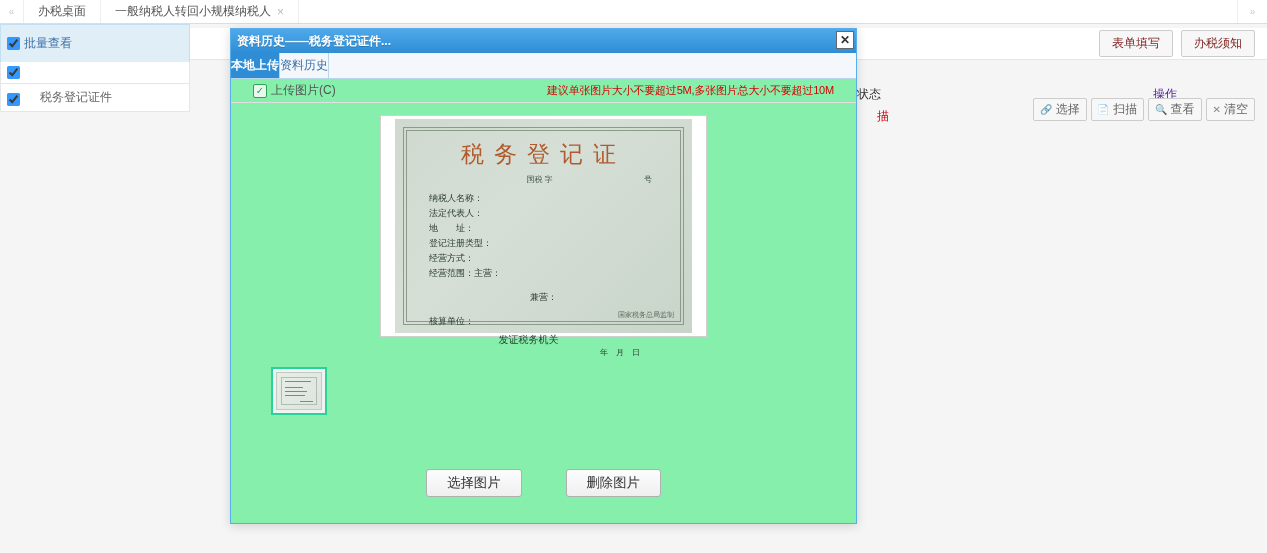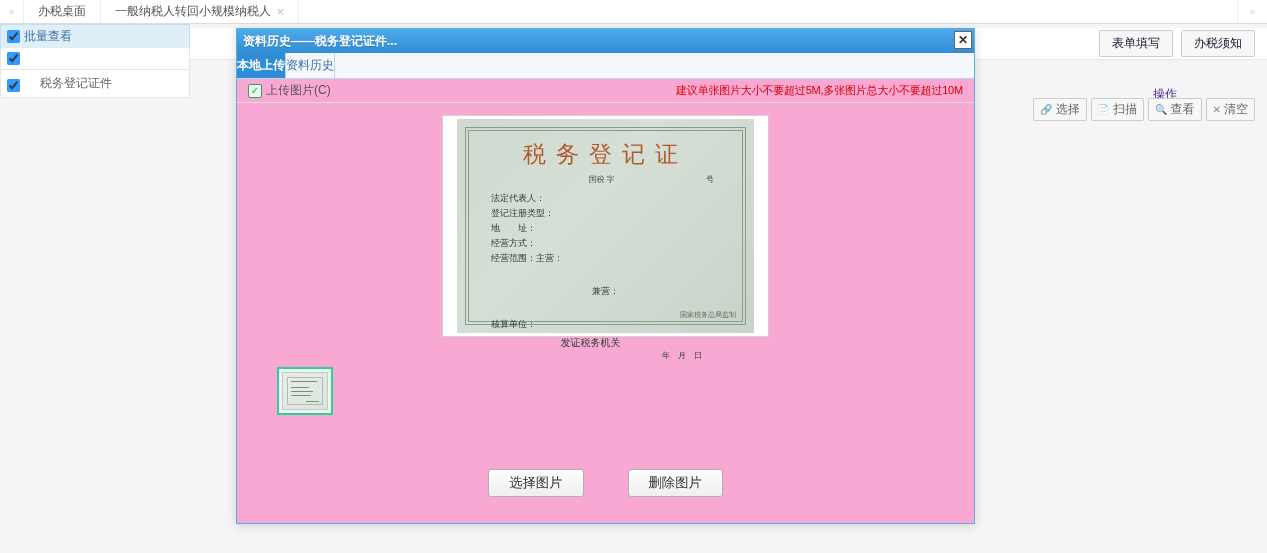--- a/index.html
+++ b/index.html
@@ -8,61 +8,61 @@
     
     .topbar { height: 24px; background: #fff; border-bottom: 1px solid #ddd; display: flex; align-items: center; }
     .topbar .left-arrows { width: 24px; text-align: center; color: #ccc; font-size: 10px; cursor: pointer; border-right: 1px solid #eee; height: 100%; display: flex; align-items: center; justify-content: center; }
     .topbar .tabs { display: flex; height: 100%; }
     .topbar .tab { padding: 0 14px; display: flex; align-items: center; gap: 6px; border-right: 1px solid #eee; cursor: pointer; color: #555; }
     .topbar .tab .close-x { color: #bbb; font-size: 12px; }
     .topbar .right-arrows { margin-left: auto; width: 30px; text-align: center; color: #ccc; font-size: 10px; cursor: pointer; border-left: 1px solid #eee; height: 100%; display: flex; align-items: center; justify-content: center; }
 
     
     .toolbar-row { height: 32px; display: flex; align-items: center; justify-content: flex-end; gap: 8px; padding-right: 12px; background: #fff; border-bottom: 1px solid #e6e6e6; margin-top: 4px; }
-    .toolbar-btn { padding: 4px 12px; border: 1px solid #ccc; background: #f7f7f7; border-radius: 2px; cursor: pointer; color: #0f172a; }
+    .toolbar-btn { padding: 4px 12px; border: 1px solid #ccc; background: #f7f7f7; border-radius: 2px; cursor: pointer; color: #7f1d1d; }
 
     
     .left-panel { position: absolute; top: 24px; left: 0; width: 190px; }
-    .batch-bar { background: #e0eef8; border: 1px solid #c5dff2; border-bottom: none; padding: 3px 6px; display: flex; align-items: center; gap: 4px; }
+    .batch-bar { background: #e0eef8; border: 1px solid #c5dff2; border-bottom: none; padding: 10px 6px; display: flex; align-items: center; gap: 4px; }
     .batch-bar input[type=checkbox] { accent-color: #3399ff; }
     .batch-bar .label { color: #3b6ea5; }
     .list-item { background: #fff; border: 1px solid #e6e6e6; border-top: none; padding: 5px 6px; display: flex; align-items: flex-end; gap: 20px; color: #666; }
     .blank-row { background: #fff; border: 1px solid #e6e6e6; border-top: none; border-bottom: 1px solid #e6e6e6; height: 22px; }
 
     .action-btns-row { position: absolute; right: 12px; top: 98px; display: flex; gap: 4px; }
     .mini-btn { border: 1px solid #ccc; background: #f7f7f7; border-radius: 2px; padding: 2px 6px; cursor: pointer; color: #666; display: inline-flex; align-items: center; gap: 3px; }
     .mini-btn .ico { font-size: 10px; color: #888; }
 
     
-    .modal { position: absolute; left: 236px; top: 28px; width: 739px; height: 496px; border: 1px solid #58aee8; background: #f9a8d4; box-shadow: 0 2px 10px rgba(0,0,0,0.15); }
+    .modal { position: absolute; left: 230px; top: 28px; width: 627px; height: 496px; border: 1px solid #58aee8; background: #86efac; box-shadow: 0 2px 10px rgba(0,0,0,0.15); }
     .modal-header { height: 24px; background: linear-gradient(#4fa9ea, #2f8dd6); color: #fff; display: flex; align-items: center; padding: 0 6px; font-weight: bold; position: relative; }
     .modal-header .title { text-shadow: 0 1px 0 rgba(0,0,0,0.2); font-size: 12px; }
     .modal-header .close-btn { position: absolute; right: 2px; top: 2px; width: 18px; height: 18px; border: 1px solid #666; background: #fff; color: #333; display: flex; align-items: center; justify-content: center; font-size: 12px; cursor: pointer; }
 
     .modal-tabs { display: flex; height: 26px; background: #f4f8fc; border-bottom: 1px solid #b8d7ee; }
     .modal-tab { padding: 0 0; display: flex; align-items: center; border-right: 1px solid #b8d7ee; cursor: pointer; color: #3b6ea5; background: #f4f8fc; }
     .modal-tab.active { background: #2f8dd6; color: #fff; font-weight: bold; }
 
-    .modal-toolbar { height: 24px; border-bottom: 1px solid #e0e0e0; display: flex; align-items: center; padding: 0 11px; }
+    .modal-toolbar { height: 24px; border-bottom: 1px solid #e0e0e0; display: flex; align-items: center; padding: 0 22px; }
     .chk-ico { width: 14px; height: 14px; border: 1px solid #2da44e; border-radius: 2px; display: inline-flex; align-items: center; justify-content: center; background: #e9f7ef; margin-right: 4px; }
     .chk-ico::after { content: "✓"; color: #2da44e; font-size: 10px; }
     .modal-toolbar .label { color: #555; }
     .modal-toolbar .hint { margin-left: auto; color: #d60000; font-size: 11px; letter-spacing: -0.2px; }
 
     .preview-area { display: flex; justify-content: center; padding-top: 12px; }
     .preview-frame { width: 327px; height: 222px; border: 1px solid #d0d0d0; display: flex; align-items: center; justify-content: center; background: #fff; }
 
     
     .cert { width: 297px; height: 214px; background: linear-gradient(135deg, #cfd9cf 0%, #d6dfd6 40%, #c8d4c9 100%); padding: 8px; position: relative; }
     .cert-border { width: 100%; height: 100%; border: 4px double #8a9b8a; padding: 6px 10px; position: relative; }
     .cert-title { text-align: center; color: #b05a2d; font-family: KaiTi, SimSun, serif; font-size: 23px; letter-spacing: 10px; margin-top: 2px; }
     .cert-sub { color: #3b5540; font-size: 8px; display: flex; justify-content: space-between; padding: 0 18px; margin-top: 4px; }
     .cert-fields { margin-top: 6px; }
     .cert-field { color: #2a3d30; font-size: 9px; padding: 1px 0 1px 12px; }
-    .cert-center { text-align: center; color: #2a3d30; font-size: 9px; margin: 19px 0; }
+    .cert-center { text-align: center; color: #2a3d30; font-size: 9px; margin: 10px 0; }
     .cert-auth { text-align: center; color: #2a3d30; font-size: 10px; padding-right: 30px; margin-top: 4px; }
     .cert-date { text-align: right; color: #2a3d30; font-size: 8px; padding-right: 30px; }
     .cert-footer { position: absolute; bottom: 1px; right: 6px; color: #5a6b5c; font-size: 7px; }
 
     .thumb-row { display: flex; padding: 30px 0 0 40px; }
     .thumb { width: 56px; height: 48px; border: 2px solid #29d19b; background: #f0f3f0; padding: 3px; cursor: pointer; }
     .thumb-inner { width: 100%; height: 100%; background: linear-gradient(135deg, #e8ede8, #dde4dd); border: 1px solid #c0ccc0; position: relative; }
     .thumb-inner::before { content: ""; position: absolute; left: 4px; top: 4px; right: 4px; bottom: 4px; border: 1px double #b0bdb0; }
     .thumb-line { position: absolute; left: 8px; height: 1px; background: #7a8c7a; width: 60%; }
 
@@ -151,23 +151,24 @@
     <div class="preview-frame">
       <div class="cert">
         <div class="cert-border">
           <div class="cert-title">税务登记证</div>
           <div class="cert-sub">
             <span></span>
             <span>国税 字</span>
             <span>号</span>
           </div>
           <div class="cert-fields">
+            <div class="cert-field">纳税人名称：</div>
             <div class="cert-field">法定代表人：</div>
+            <div class="cert-field">地　　址：</div>
             <div class="cert-field">登记注册类型：</div>
-            <div class="cert-field">地　　址：</div>
             <div class="cert-field">经营方式：</div>
             <div class="cert-field">经营范围：主营：</div>
           </div>
           <div class="cert-center">兼营：</div>
           <div class="cert-fields">
             <div class="cert-field">核算单位：</div>
           </div>
           <div class="cert-auth">发证税务机关</div>
           <div class="cert-date">年　月　日</div>
           <div class="cert-footer">国家税务总局监制</div>

